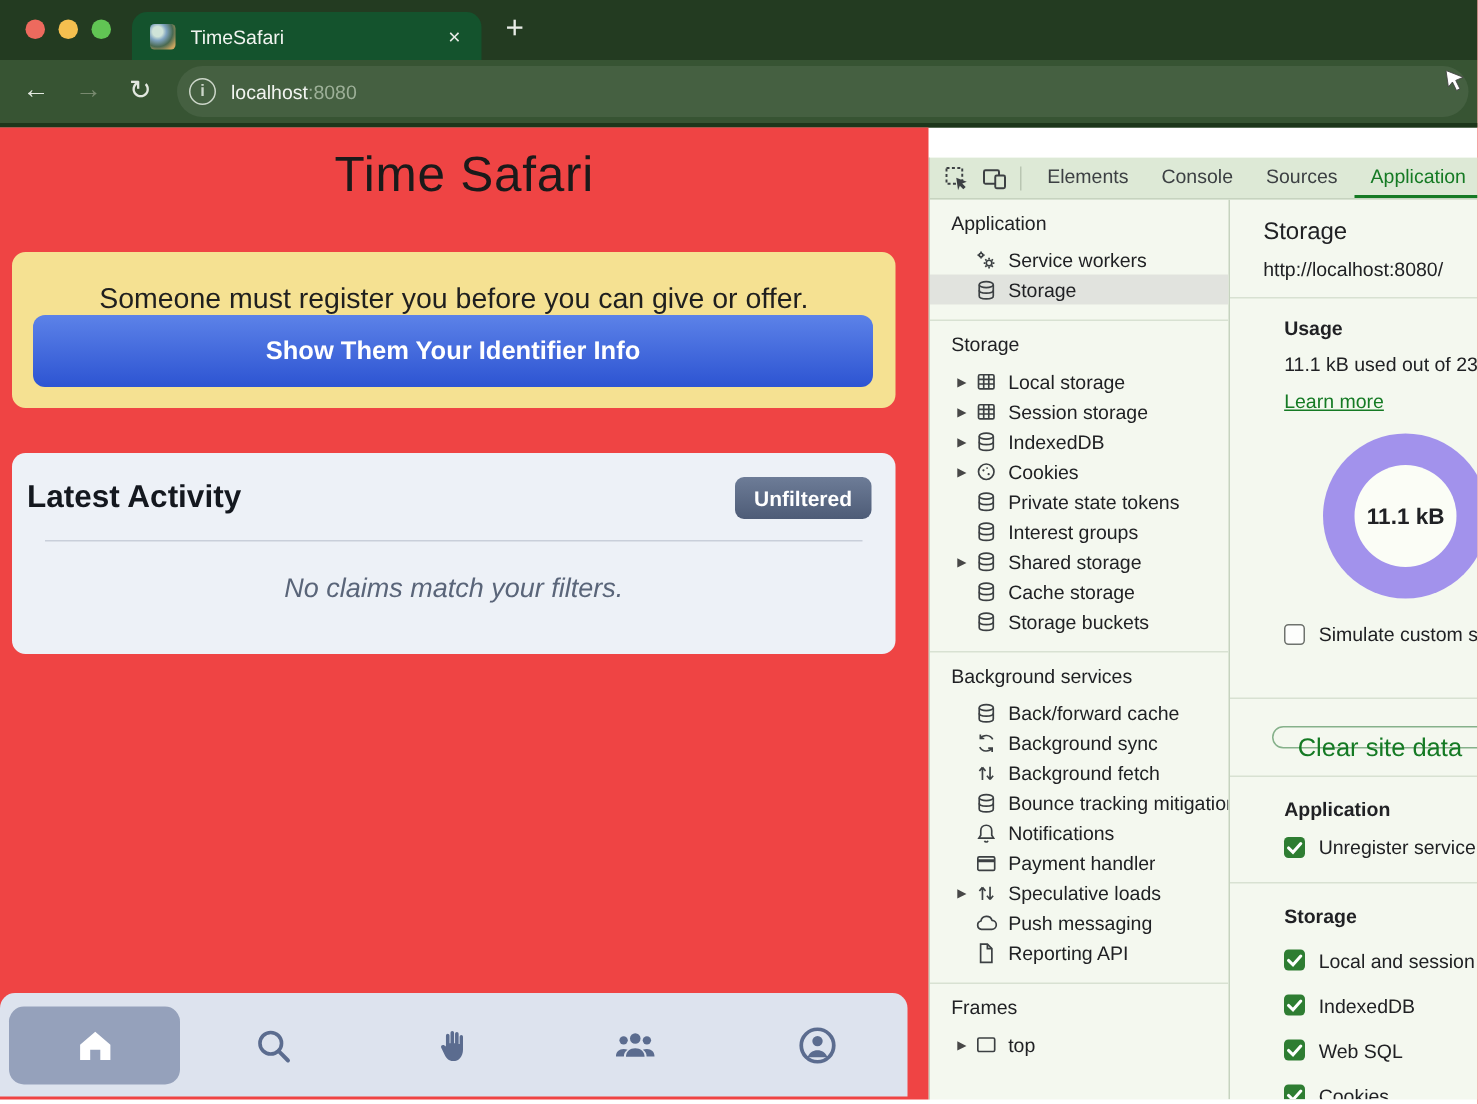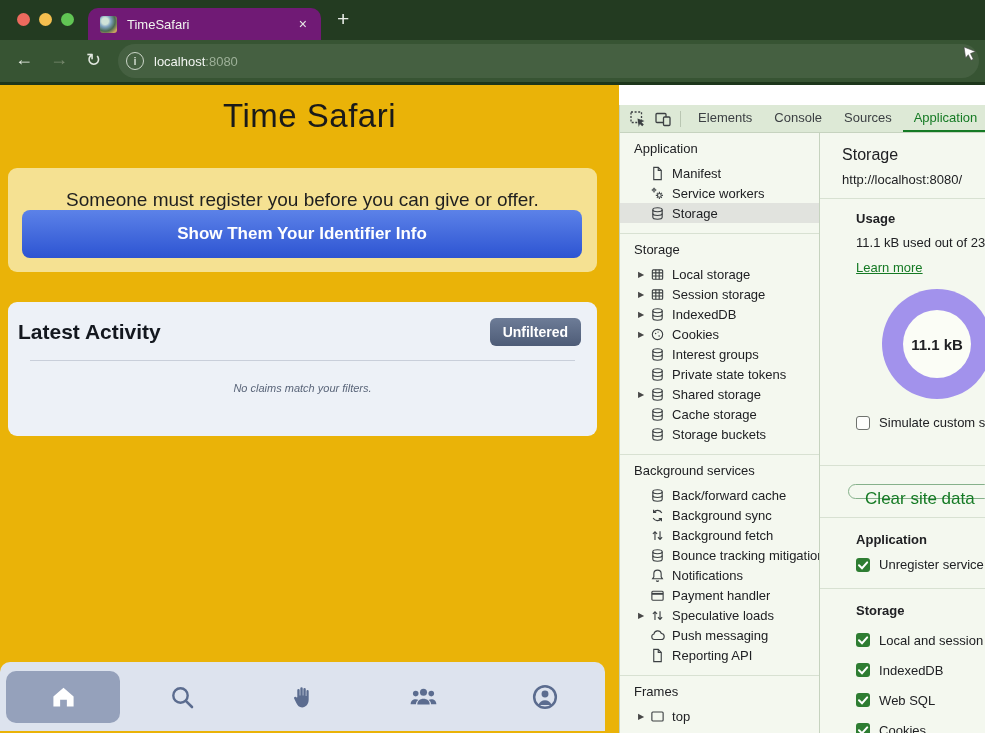--- a/index.html
+++ b/index.html
@@ -4,58 +4,58 @@
 <style>
   * { box-sizing: border-box; margin: 0; padding: 0; }
   html,body { width:985px; height:736px; overflow:hidden; }
   body { font-family:"Liberation Sans",sans-serif; background:#fff; position:relative; }
 
   
   .chrome-top { height:40px; background:#233b21; position:relative; }
   .lights { position:absolute; left:17px; top:13px; display:flex; gap:9px; }
   .light { width:13px; height:13px; border-radius:50%; }
   .l-red{background:#ed6a5e;} .l-yellow{background:#f4bf4f;} .l-green{background:#61c554;}
-  .tab { position:absolute; left:88px; top:8px; width:233px; height:32px; background:#701a75;
+  .tab { position:absolute; left:88px; top:8px; width:233px; height:32px; background:#14532d;
          border-radius:10px 10px 0 0; display:flex; align-items:center; padding:0 12px; color:#f1f4f0; }
   .favicon { width:17px; height:17px; border-radius:3px; flex:none;
              background: radial-gradient(circle at 30% 30%, #cfe3d8 0 20%, #7fa3c0 35%, #4a6a52 60%, #caa45f 85%); }
   .tab-title { font-size:13px; margin-left:10px; flex:1; white-space:nowrap; overflow:hidden; }
   .tab-close { font-size:14px; color:#e8ece7; padding:0 2px; }
   .newtab { position:absolute; left:337px; top:7px; font-size:21px; font-weight:400; color:#e8ece7; }
 
   .chrome-toolbar { height:45px; background:#375433; border-bottom:3px solid #1d361b; position:relative; }
   .navbtn { position:absolute; top:9px; font-size:18px; color:#e2e8e0; }
   .navbtn.fwd { color:#78896f; }
   .omnibox { position:absolute; left:118px; right:6px; top:4px; height:34px; border-radius:17px;
              background:rgba(255,255,255,0.07); display:flex; align-items:center; padding-left:8px; }
   .info-ic { width:18px; height:18px; border:1.6px solid #ccd6c9; border-radius:50%; color:#ccd6c9;
              font-size:11px; font-weight:bold; display:flex; align-items:center; justify-content:center; flex:none; }
   .url { margin-left:10px; font-size:13px; color:#f2f5f1; white-space:nowrap; }
   .url .port { color:#9db098; }
   .cursor { position:absolute; left:963px; top:47px; }
 
   
   .main { display:flex; height:648px; }
-  .page { width:643px; position:relative; background:#eab308; overflow:hidden; }
+  .page { width:643px; position:relative; background:#ef4444; overflow:hidden; }
   .devtools { width:380px; background:#f4f8ef; border-left:1px solid #c6d3bf; display:flex; flex-direction:column; overflow:hidden;margin-top:20px; }
 
   
   .page h1 { margin-top:12px; text-align:center; font-size:33px; font-weight:400; letter-spacing:0.5px; color:#1a1a1a; }
   .banner { position:absolute; left:8px; top:83px; width:589px; height:104px; background:#f5e192; border-radius:9px; text-align:center; }
   .banner-text { padding-top:21px; font-size:19px; color:#1f1f1f; }
   .primary-btn { position:absolute; left:14px; right:15px; top:42px; height:48px; border:none; border-radius:8px;
                  background:linear-gradient(#5c82e8,#2d54d2); color:#fff; font-weight:bold; font-size:17px;
                  font-family:"Liberation Sans",sans-serif; }
   .card { position:absolute; left:8px; top:217px; width:589px; height:134px; background:#edf1f7; border-radius:9px; }
   .card-head { display:flex; justify-content:space-between; align-items:center; padding:16px 16px 0 10px; }
   .card-head h2 { font-size:21px; color:#14181f; }
   .pill-unfiltered { background:linear-gradient(#6d7c97,#4e5c77); color:#fff; border:none; border-radius:6px;
                      font-size:14px; font-weight:bold; padding:6px 13px; font-family:"Liberation Sans",sans-serif; }
   .card-div { border:none; border-top:1px solid #c9cfda; margin:14px 22px 0; }
-  .empty-msg { text-align:center; font-style:italic; color:#5a6579; font-size:11px; margin-top:21px; }
+  .empty-msg { text-align:center; font-style:italic; color:#5a6579; font-size:18px; margin-top:21px; }
 
   .navbar { position:absolute; left:0; bottom:2px; width:605px; height:69px; background:#dde3ee;
             border-radius:10px 10px 0 0; display:flex; align-items:center; }
   .nav-slot { width:121px; display:flex; align-items:center; justify-content:center; }
   .nav-active { width:114px; height:52px; margin-left:5px; background:#95a1bb; border-radius:10px;
                 display:flex; align-items:center; justify-content:center; }
 
   
   .dt-tabbar { height:28px; flex:none; background:#dde9d6; border-bottom:1px solid #c6d3bf;
                display:flex; align-items:center; padding-left:10px; color:#3c4043; }
@@ -277,27 +277,20 @@
     </div>
 
     <div class="dt-body">
 
       <div class="dt-sidebar">
         <div class="dt-section">
           <div class="dt-sec-title">Application</div>
           <div class="dt-row">
             <span class="caret"></span>
             <svg class="i16" viewBox="0 0 16 16">
-                <use href="#i-file"></use>
-              </svg>
-            <span class="lbl">Manifest</span>
-          </div>
-          <div class="dt-row">
-            <span class="caret"></span>
-            <svg class="i16" viewBox="0 0 16 16">
                 <use href="#i-gears"></use>
               </svg>
             <span class="lbl">Service workers</span>
           </div>
           <div class="dt-row sel">
             <span class="caret"></span>
             <svg class="i16" viewBox="0 0 16 16">
                 <use href="#i-db"></use>
               </svg>
             <span class="lbl">Storage</span>
@@ -332,28 +325,28 @@
             <svg class="i16" viewBox="0 0 16 16">
                 <use href="#i-cookie"></use>
               </svg>
             <span class="lbl">Cookies</span>
           </div>
           <div class="dt-row">
             <span class="caret"></span>
             <svg class="i16" viewBox="0 0 16 16">
                 <use href="#i-db"></use>
               </svg>
+            <span class="lbl">Private state tokens</span>
+          </div>
+          <div class="dt-row">
+            <span class="caret"></span>
+            <svg class="i16" viewBox="0 0 16 16">
+                <use href="#i-db"></use>
+              </svg>
             <span class="lbl">Interest groups</span>
-          </div>
-          <div class="dt-row">
-            <span class="caret"></span>
-            <svg class="i16" viewBox="0 0 16 16">
-                <use href="#i-db"></use>
-              </svg>
-            <span class="lbl">Private state tokens</span>
           </div>
           <div class="dt-row">
             <span class="caret">▶</span>
             <svg class="i16" viewBox="0 0 16 16">
                 <use href="#i-db"></use>
               </svg>
             <span class="lbl">Shared storage</span>
           </div>
           <div class="dt-row">
             <span class="caret"></span>

